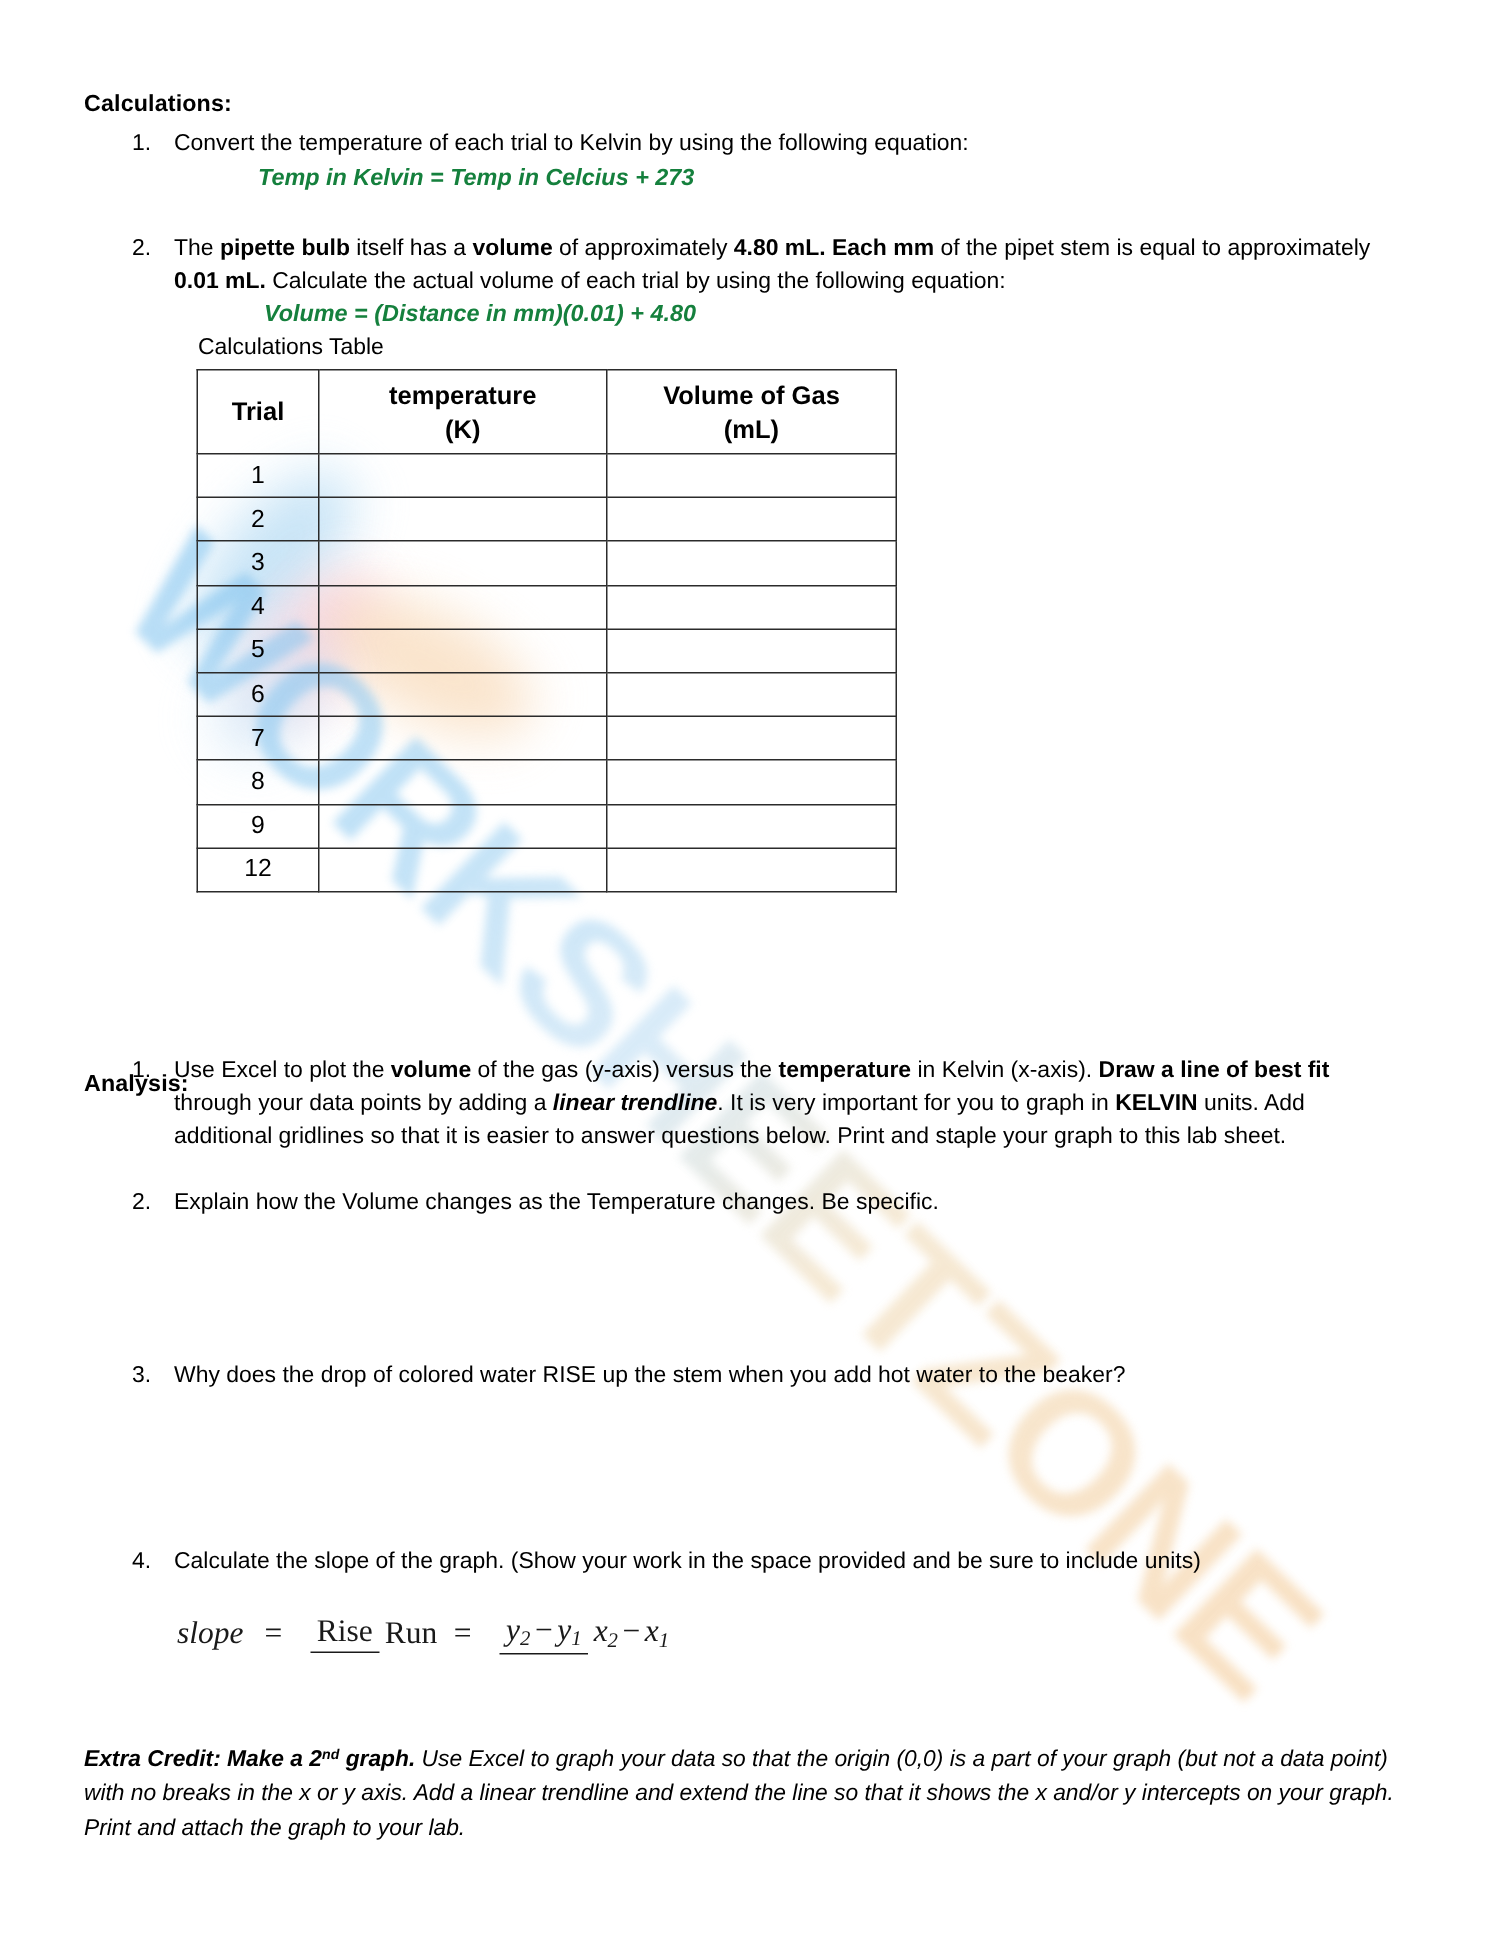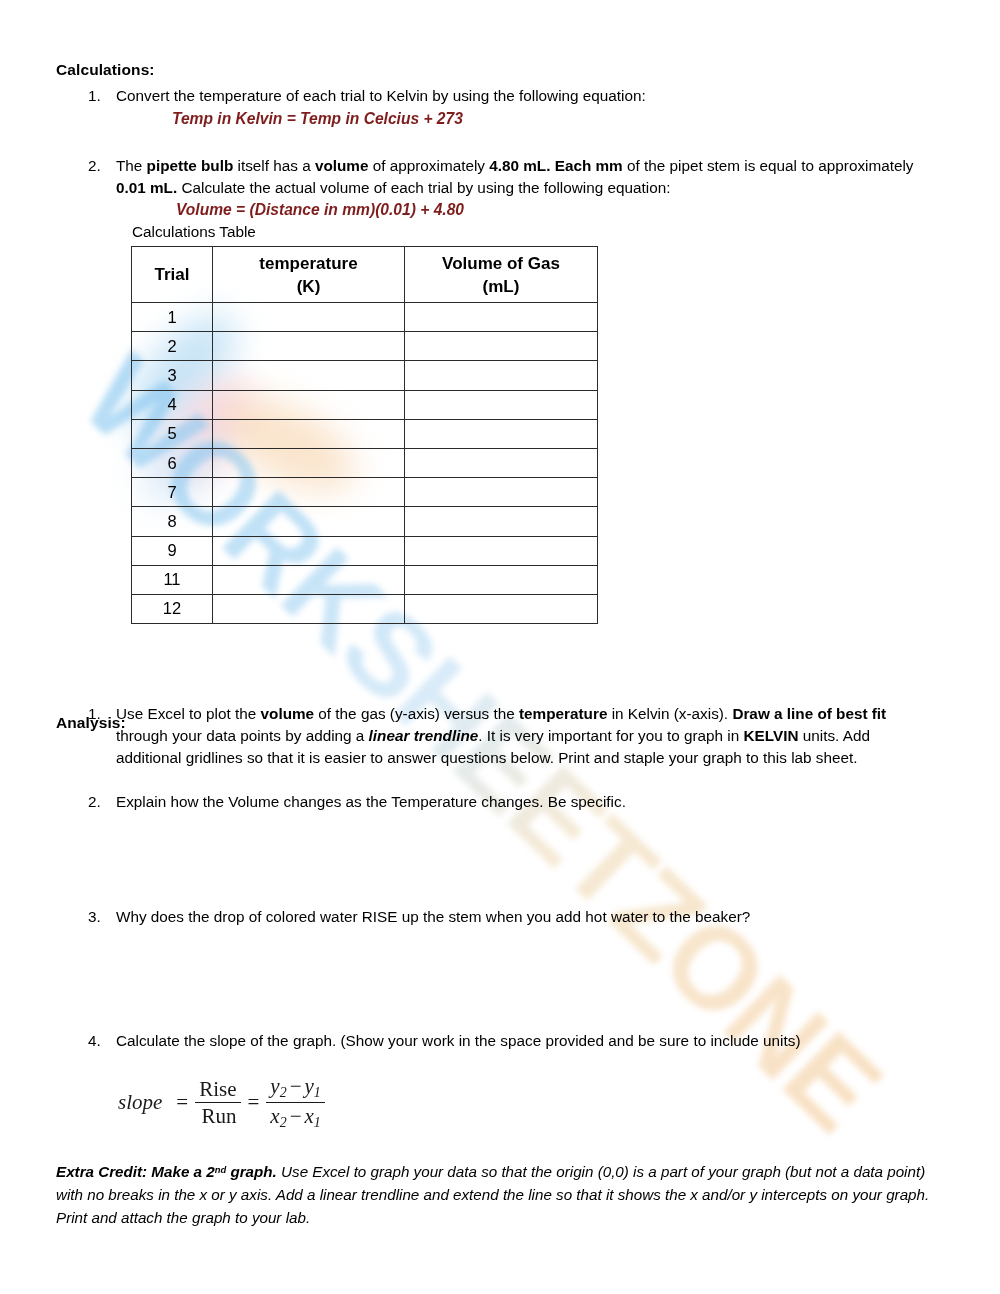--- a/index.html
+++ b/index.html
@@ -99,21 +99,21 @@
     flex: 1 1 auto;
   }
   b { font-weight: 700; }
   .bi { font-weight: 700; font-style: italic; }
 
   .equation-line {
     position: absolute;
     font-size: 15.6px;
     font-weight: 700;
     font-style: italic;
-    color: #7f1d1d;
+    color: #15803d;
   }
 
   .plain-line {
     position: absolute;
     font-size: 15.3px;
     color: #000;
     margin-left: 16px;
   }
 
   
@@ -171,24 +171,25 @@
     font-style: italic;
     font-size: 21px;
     padding-right: 7px;
   }
   .slope-formula .eq {
     font-style: normal;
     padding: 0 7px;
   }
   .frac {
     display: inline-flex;
-    flex-direction: column;
-    align-items: flex-end;
+    flex-direction: row;
+    align-items: flex-start;
     justify-content: center;
     vertical-align: middle;
+    margin-left: 12px;
   }
   .frac .num {
     padding: 0 4px 1px 4px;
     border-bottom: 1.4px solid #1a1a1a;
     line-height: 1.16;
     white-space: nowrap;
   }
   .frac .den {
     padding: 1px 4px 0 4px;
     line-height: 1.16;
@@ -313,25 +314,20 @@
             <td class="trial-cell">8</td>
             <td></td>
             <td></td>
           </tr>
           <tr>
             <td class="trial-cell">9</td>
             <td></td>
             <td></td>
           </tr>
           <tr>
-            <td class="trial-cell">11</td>
-            <td></td>
-            <td></td>
-          </tr>
-          <tr>
             <td class="trial-cell">12</td>
             <td></td>
             <td></td>
           </tr>
         </tbody>
     </table>
 
     <div class="section-heading" style="top:714px;text-align:right;">Analysis:</div>
 
     <div class="list-item" style="left:88px; top:703px; width:850px;">

